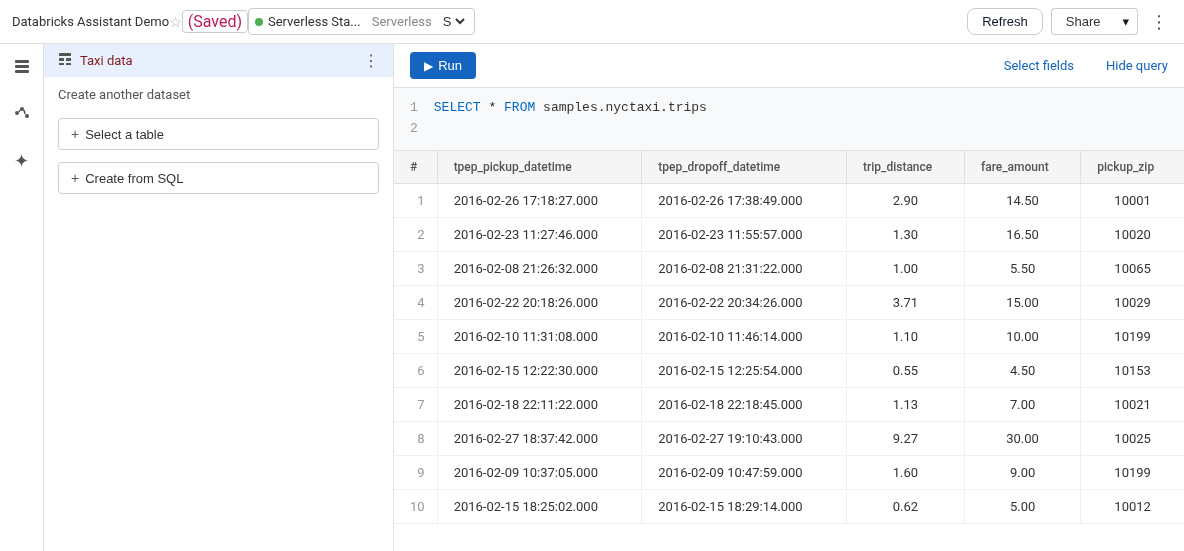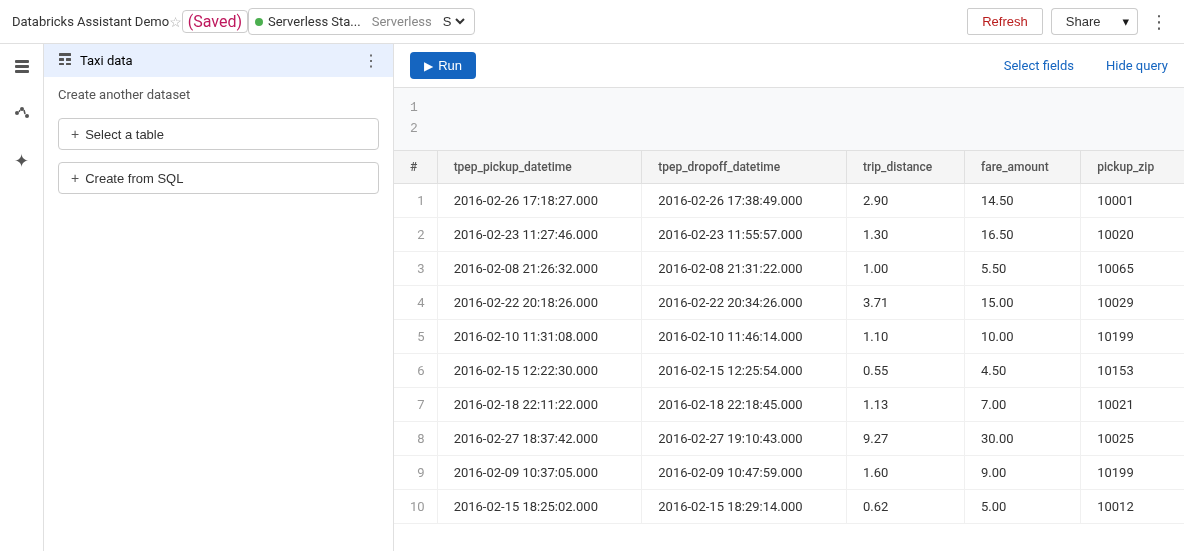--- a/index.html
+++ b/index.html
@@ -15,37 +15,37 @@
     .tab-data { padding: 0 4px; height: 44px; display: flex; align-items: center; color: #1565c0; cursor: pointer; font-size: 13px; font-weight: 500; border-bottom: 2px solid #1565c0; }
     .send-feedback { display: flex; align-items: center; gap: 5px; color: #555; cursor: pointer; font-size: 13px; margin-left: 4px; }
     .topbar-center { flex: 1; display: flex; align-items: center; gap: 0; }
     .app-title { font-size: 13px; color: #333; }
     .star-icon { color: #aaa; font-size: 14px; cursor: pointer; }
     .saved-badge { font-size: 16px; color: #be185d; border: 1px solid #ccc; border-radius: 4px; padding: 1px 5px; }
     .serverless-btn { display: flex; align-items: center; gap: 5px; border: 1px solid #ccc; border-radius: 4px; padding: 4px 6px; font-size: 13px; cursor: pointer; color: #333; }
     .serverless-dot { width: 8px; height: 8px; border-radius: 50%; background: #4caf50; border: 2px solid #4caf50; display: inline-block; }
     .serverless-select { border: none; outline: none; font-size: 13px; color: #333; background: transparent; cursor: pointer; margin-left: 2px; }
     .topbar-right { display: flex; align-items: center; gap: 8px; }
-    .refresh-btn { border: 1px solid #ccc; border-radius: 2px; padding: 5px 14px; font-size: 13px; cursor: pointer; background: #fff; color: #b91c1c; }
+    .refresh-btn { border: 1px solid #ccc; border-radius: 8px; padding: 5px 14px; font-size: 13px; cursor: pointer; background: #fff; color: #0f172a; }
     .share-btn { border: 1px solid #ccc; border-radius: 4px; padding: 5px 14px; font-size: 13px; cursor: pointer; background: #fff; color: #333; }
     .share-chevron { border: 1px solid #ccc; border-left: none; border-radius: 0 4px 4px 0; padding: 5px 8px; cursor: pointer; background: #fff; }
     .more-btn { color: #555; cursor: pointer; font-size: 18px; padding: 0 4px; }
 
     
     .main-layout { display: flex; height: calc(551px - 44px); }
 
     
     .sidebar { width: 350px; border-right: 1px solid #e0e0e0; display: flex; flex-direction: column; flex-shrink: 0; }
     .sidebar-header { display: flex; align-items: center; justify-content: space-between; padding: 12px 14px 8px; }
     .sidebar-title { font-weight: 600; font-size: 14px; }
     .close-icon { color: #555; cursor: pointer; font-size: 16px; }
     .dataset-item { display: flex; align-items: center; padding: 7px 14px; background: #e8f0fe; cursor: pointer; border-radius: 0; justify-content: space-between; }
     .dataset-item-left { display: flex; align-items: center; gap: 8px; }
     .table-icon { color: #555; font-size: 14px; }
-    .dataset-name { font-size: 13px; color: #000000; }
+    .dataset-name { font-size: 13px; color: #7f1d1d; }
     .dataset-more { color: #555; cursor: pointer; font-size: 16px; }
     .create-dataset-link { padding: 10px 14px; color: #555; font-size: 13px; cursor: pointer; }
     .action-btn { display: flex; align-items: center; gap: 6px; margin: 6px 14px; border: 1px solid #ccc; border-radius: 4px; padding: 7px 12px; cursor: pointer; background: #fff; font-size: 13px; color: #333; }
     .action-btn-icon { font-size: 14px; color: #555; }
     .left-icons { display: flex; flex-direction: column; align-items: center; padding: 8px 0; gap: 12px; width: 44px; border-right: 1px solid #e0e0e0; }
     .left-icon-btn { color: #555; cursor: pointer; font-size: 18px; padding: 6px; border-radius: 4px; }
 
     
     .content { flex: 1; display: flex; flex-direction: column; overflow: hidden; }
 
@@ -66,21 +66,21 @@
 
     
     .data-table-wrapper { flex: 1; overflow: auto; }
     table { width: 100%; border-collapse: collapse; font-size: 13px; }
     thead tr { background: #f5f5f5; border-bottom: 1px solid #e0e0e0; }
     th { padding: 9px 16px; text-align: left; font-weight: 500; color: #555; border-right: 1px solid #e0e0e0; white-space: nowrap; font-size: 12px; }
     th:last-child { border-right: none; }
     td { padding: 9px 16px; border-bottom: 1px solid #f0f0f0; border-right: 1px solid #f0f0f0; color: #333; white-space: nowrap; }
     td:last-child { border-right: none; }
     .row-num { color: #999; text-align: right; width: 40px; padding-right: 12px; }
-    .num-cell { text-align: left; margin-top: 36px; }
+    .num-cell { text-align: center; margin-top: 36px; }
   </style>
 </head>
 <body>
 
 <div class="topbar">
   <div class="topbar-center">
     <span class="app-title">Databricks Assistant Demo</span>
     <span class="star-icon">☆</span>
     <span class="saved-badge">(Saved)</span>
     <div class="serverless-btn">
@@ -162,20 +162,26 @@
       </button>
       <div class="query-actions">
         <a class="query-action-link">Select fields</a>
         <a class="query-action-link">Hide query</a>
       </div>
     </div>
 
     <div class="sql-editor">
       <div class="sql-line">
         <span class="line-numbers">1</span>
+        <span>
+          <span class="kw-select">SELECT</span>
+          <span> * </span>
+          <span class="kw-from">FROM</span>
+          <span class="sql-schema"> samples.nyctaxi.trips</span>
+        </span>
       </div>
       <div class="sql-line">
         <span class="line-numbers">2</span>
       </div>
     </div>
 
     <div class="data-table-wrapper">
       <table>
         <thead>
           <tr>

